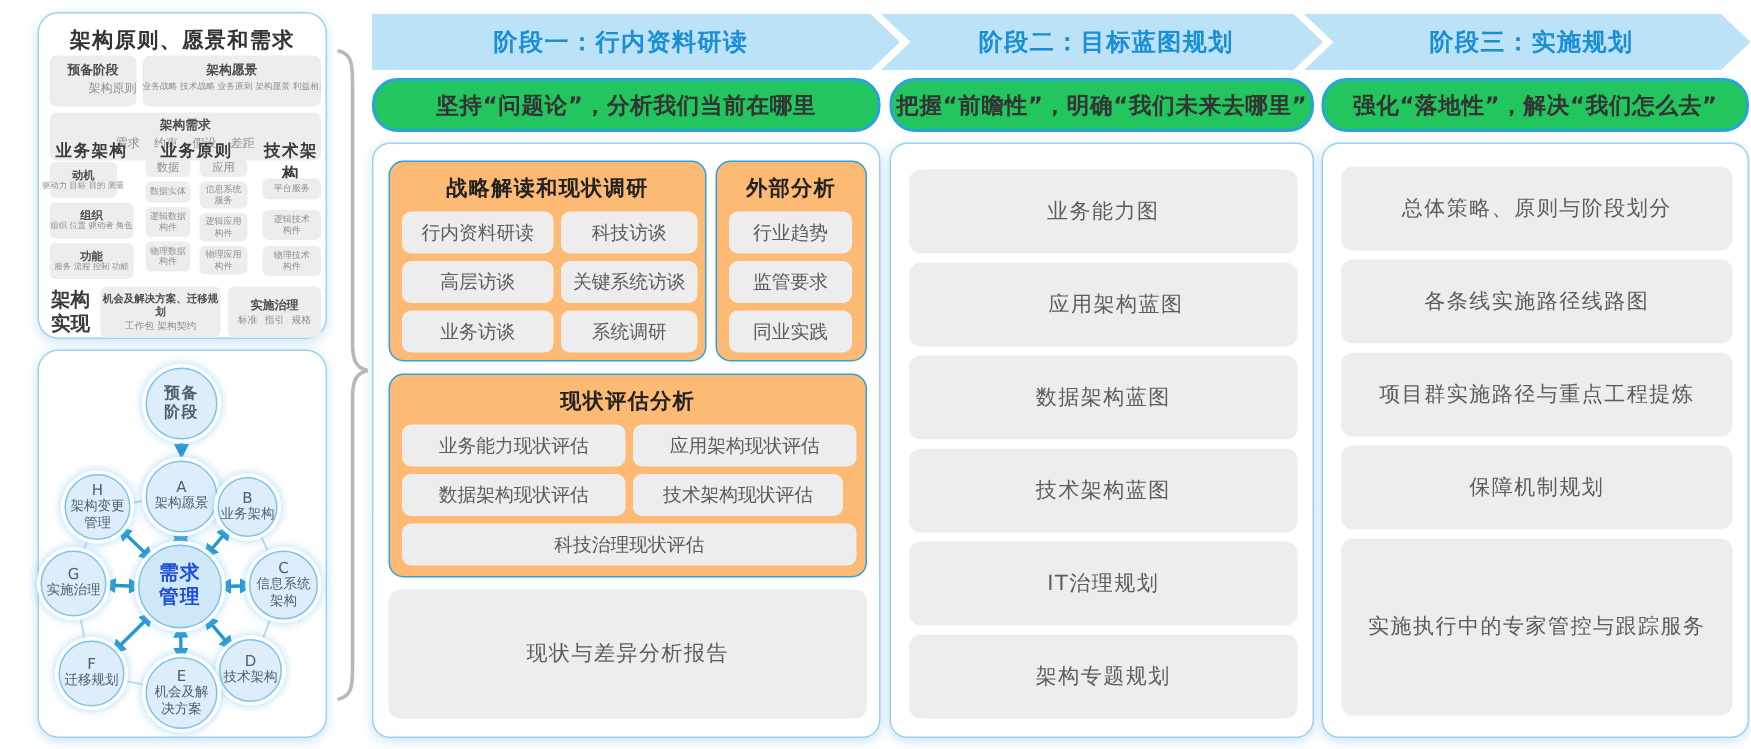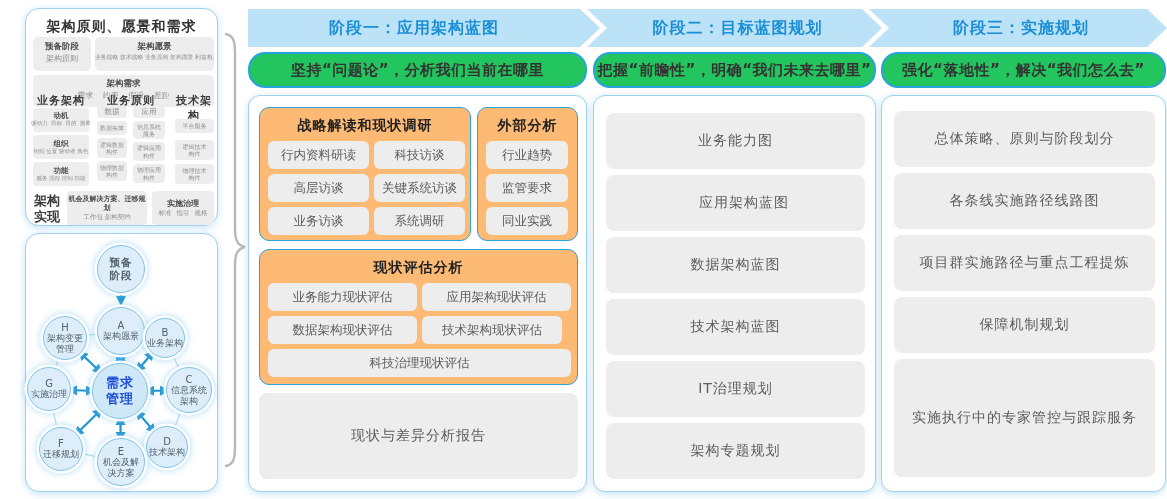--- a/index.html
+++ b/index.html
@@ -51,38 +51,38 @@
 </head>
 <body>
 
 <div class="stage">
 
   <div class="panel" style="left:25px;top:8px;width:193px;height:218px;">
     <div class="lp-title">架构原则、愿景和需求</div>
 
     <div class="lp-box" style="left:7px;top:28px;width:58px;height:34px;padding-top:4px;">
       <div class="t" style="font-size:8.5px;">预备阶段</div>
-      <div class="i" style="font-size:8px;">架构原则</div>
+      <div class="i" style="font-size:8px;text-align:right;">架构原则</div>
     </div>
 
     <div class="lp-box" style="left:69px;top:28px;width:119px;height:34px;padding-top:4px;">
       <div class="t" style="font-size:8.5px;">架构愿景</div>
       <div class="i" style="font-size:5.8px;">业务战略 技术战略 业务原则 架构愿景 利益相关者</div>
     </div>
 
     <div class="lp-box" style="left:7px;top:66px;width:181px;height:32px;padding-top:3px;">
       <div class="t" style="font-size:8.5px;">架构需求</div>
       <div class="i" style="font-size:8px;word-spacing:7px;">需求  约束  假设  差距</div>
     </div>
 
     <div class="colhead" style="left:7px;top:84px;width:56px;">业务架构</div>
     <div class="colhead" style="left:71px;top:84px;width:68px;">业务原则</div>
     <div class="colhead" style="left:146px;top:84px;width:44px;">技术架构</div>
 
-    <div class="tinybox" style="left:7px;top:99px;width:56px;height:24px;font-family:Liberation Mono, monospace;">
+    <div class="tinybox" style="left:7px;top:99px;width:45px;height:24px;">
       <div class="t" style="font-size:7.5px;">动机</div>
       <div style="font-size:5.5px;white-space:nowrap;">驱动力 目标 目的 测量</div>
     </div>
     <div class="tinybox" style="left:7px;top:126px;width:56px;height:24px;">
       <div class="t" style="font-size:7.5px;">组织</div>
       <div style="font-size:5.5px;white-space:nowrap;">组织 位置 驱动者 角色</div>
     </div>
     <div class="tinybox" style="left:7px;top:153px;width:56px;height:24px;">
       <div class="t" style="font-size:7.5px;">功能</div>
       <div style="font-size:5.5px;white-space:nowrap;">服务 流程 控制 功能</div>
@@ -171,21 +171,21 @@
       <span class="letter">H</span>
       <span style="width:38px;">架构变更管理</span>
     </div>
   </div>
 
   <svg class="brace" width="30" height="445" viewBox="0 0 30 445">
     <path d="M8,6 C16,8 17,14 17,26 L17,200 C17,212 19,217 27,219 C19,221 17,226 17,238 L17,418 C17,430 16,436 8,438" fill="none" stroke="#b8b8b8" stroke-width="2.4" stroke-linecap="round"></path>
   </svg>
 
   <div class="band tipped" style="left:248px;width:352px;">
-    <span>阶段一：应用架构蓝图</span>
+    <span>阶段一：行内资料研读</span>
   </div>
   <div class="band notched" style="left:587px;width:295px;">
     <span>阶段二：目标蓝图规划</span>
   </div>
   <div class="band notched" style="left:869px;width:298px;">
     <span>阶段三：实施规划</span>
   </div>
 
   <div class="subtitle" style="left:248px;width:339px;">坚持“问题论”，分析我们当前在哪里</div>
   <div class="subtitle" style="left:593px;width:283px;">把握“前瞻性”，明确“我们未来去哪里”</div>

